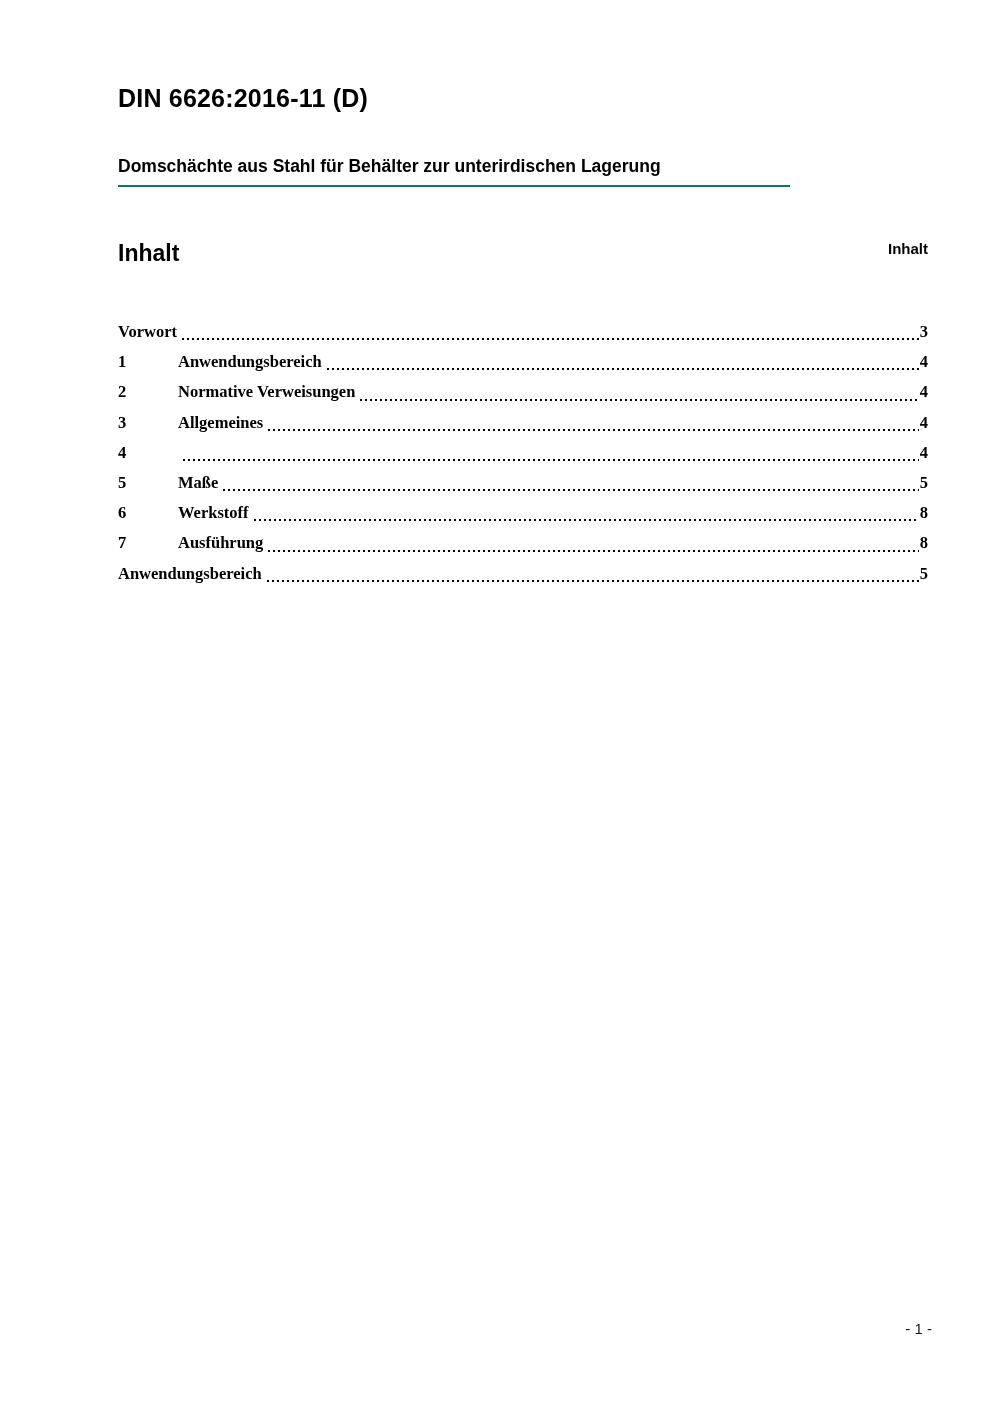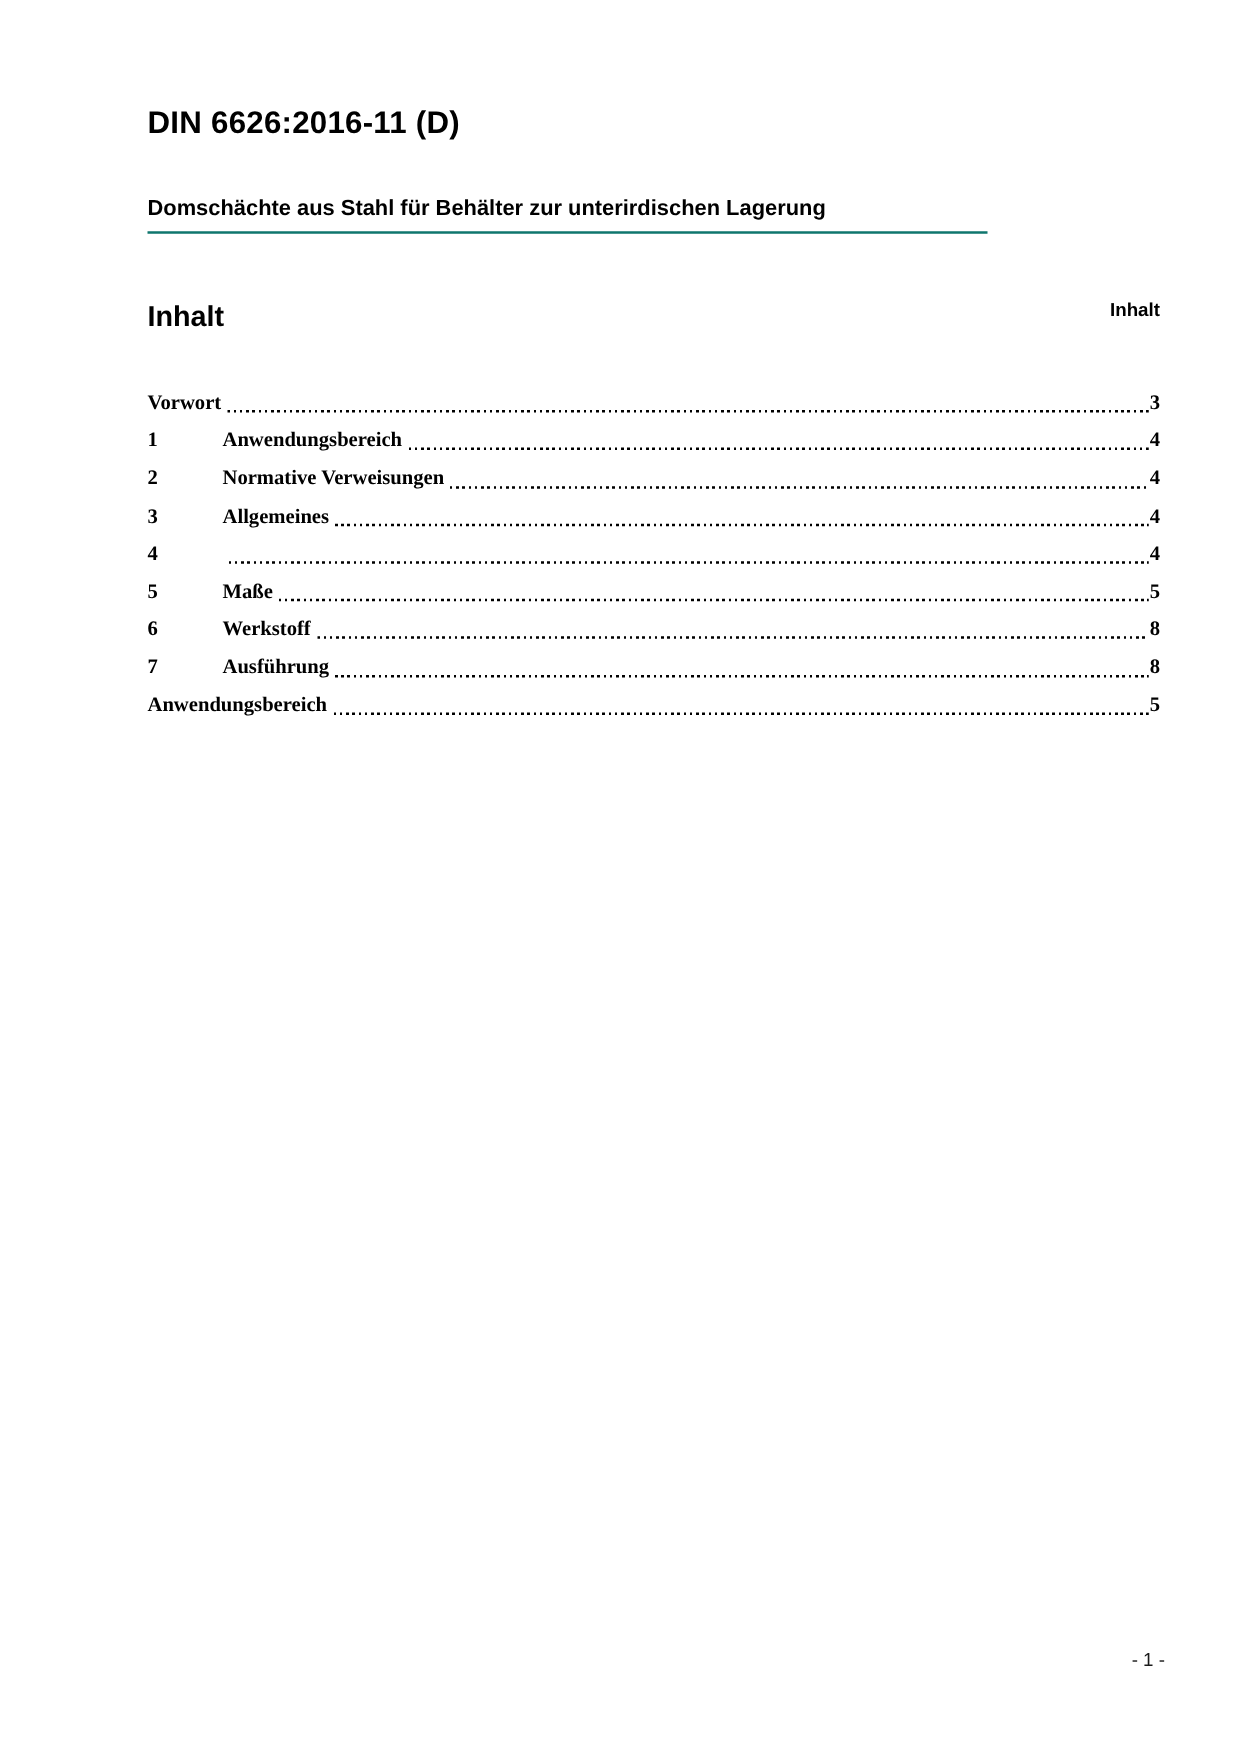--- a/index.html
+++ b/index.html
@@ -49,21 +49,21 @@
     font-size: 23px;
     font-weight: bold;
   }
   .seite-label {
     font-size: 15px;
     font-weight: bold;
   }
   .toc-list {
     position: absolute;
     left: 118px;
-    top: 307px;
+    top: 317px;
     width: 810px;
     font-family: "Liberation Serif", serif;
     font-weight: bold;
     font-size: 16.5px;
   }
   .toc-row {
     display: flex;
     align-items: baseline;
     height: 30.2px;
     line-height: 30.2px;

